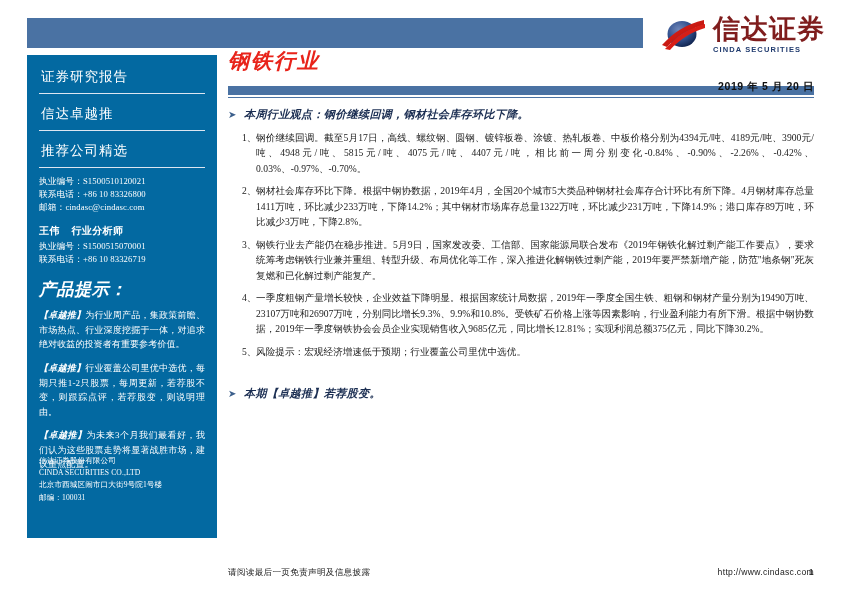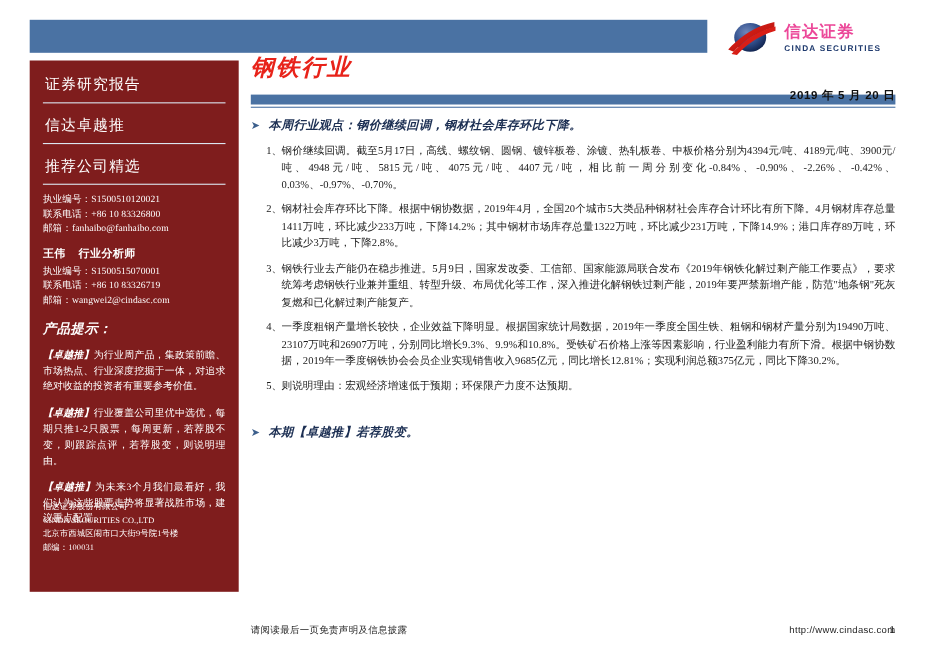--- a/index.html
+++ b/index.html
@@ -44,42 +44,42 @@
     flex: 0 0 auto;
   }
   .logo-text {
     display: flex;
     flex-direction: column;
     line-height: 1;
     padding-top: 2px;
   }
   .logo-cn {
     font-family: "Liberation Sans", sans-serif;
-    font-size: 15px;
-    font-weight: bold;
-    color: #ec4899;
+    font-size: 27px;
+    font-weight: bold;
+    color: #7f1d1d;
     letter-spacing: 1px;
   }
   .logo-en {
     font-family: "Liberation Sans", sans-serif;
     font-size: 7.5px;
     font-weight: bold;
     color: #1f3a6e;
     letter-spacing: 1.1px;
     margin-top: 3px;
   }
 
   
   .sidebar {
     position: absolute;
     left: 27px;
     top: 55px;
     width: 190px;
     height: 483px;
-    background: #7f1d1d;
+    background: #0369a1;
     color: #ffffff;
     box-sizing: border-box;
     padding: 0 12px;
   }
   .sb-head {
     font-family: "Liberation Sans", sans-serif;
     font-size: 13.5px;
     color: #ffffff;
     padding: 11px 0 7px 2px;
     letter-spacing: 1px;
@@ -100,21 +100,21 @@
   }
   .person-line {
     font-size: 8.7px;
     line-height: 1.5;
     letter-spacing: 0.1px;
     font-family: "Liberation Serif", serif;
     white-space: nowrap;
   }
 
   .sb-tips-title {
-    font-size: 12px;
+    font-size: 17px;
     font-weight: bold;
     font-style: italic;
     margin: 12px 0 7px 0;
     letter-spacing: 0.6px;
     font-family: Liberation Serif, serif;
   }
   .tip-para {
     font-size: 9px;
     line-height: 1.62;
     margin-bottom: 9px;
@@ -294,39 +294,36 @@
 
   <div class="sb-people">
     <div class="person">
       <div class="person-line">
         <span>执业编号：</span><span>S1500510120021</span>
       </div>
       <div class="person-line">
         <span>联系电话：</span><span>+86 10 83326800</span>
       </div>
       <div class="person-line">
-        <span>邮箱：</span><span>fanhaibo@fanhaibo.com</span>
+        <span>邮箱：</span><span>cindasc@cindasc.com</span>
       </div>
     </div>
 
     <div class="person">
       <div class="person-name">
         <span>王伟</span>
         &nbsp;&nbsp;
         <span>行业分析师</span>
       </div>
       <div class="person-line">
         <span>执业编号：</span><span>S1500515070001</span>
       </div>
       <div class="person-line">
         <span>联系电话：</span><span>+86 10 83326719</span>
       </div>
-      <div class="person-line">
-        <span>邮箱：</span><span>wangwei2@cindasc.com</span>
-      </div>
     </div>
   </div>
 
   <div class="sb-tips-title">产品提示：</div>
 
   <div class="tip-para">
     <span class="tip-tag">【卓越推】</span><span>为行业周产品，集政策前瞻、市场热点、行业深度挖掘于一体，对追求绝对收益的投资者有重要参考价值。</span>
   </div>
   <div class="tip-para">
     <span class="tip-tag">【卓越推】</span><span>行业覆盖公司里优中选优，每期只推1-2只股票，每周更新，若荐股不变，则跟踪点评，若荐股变，则说明理由。</span>
@@ -368,21 +365,21 @@
     <li class="item">
       <span class="item-num">3、</span>
       <span class="item-text">钢铁行业去产能仍在稳步推进。5月9日，国家发改委、工信部、国家能源局联合发布《2019年钢铁化解过剩产能工作要点》，要求统筹考虑钢铁行业兼并重组、转型升级、布局优化等工作，深入推进化解钢铁过剩产能，2019年要严禁新增产能，防范"地条钢"死灰复燃和已化解过剩产能复产。</span>
     </li>
     <li class="item">
       <span class="item-num">4、</span>
       <span class="item-text">一季度粗钢产量增长较快，企业效益下降明显。根据国家统计局数据，2019年一季度全国生铁、粗钢和钢材产量分别为19490万吨、23107万吨和26907万吨，分别同比增长9.3%、9.9%和10.8%。受铁矿石价格上涨等因素影响，行业盈利能力有所下滑。根据中钢协数据，2019年一季度钢铁协会会员企业实现销售收入9685亿元，同比增长12.81%；实现利润总额375亿元，同比下降30.2%。</span>
     </li>
     <li class="item">
       <span class="item-num">5、</span>
-      <span class="item-text">则说明理由：宏观经济增速低于预期；环保限产力度不达预期。</span>
+      <span class="item-text">风险提示：宏观经济增速低于预期；行业覆盖公司里优中选优。</span>
     </li>
   </ul>
 
   <div class="section last">
     <div class="arrow">➤</div>
     <div class="section-title">
       <span>本期</span><span>【卓越推】</span><span>若荐股变。</span>
     </div>
   </div>
 </div>

